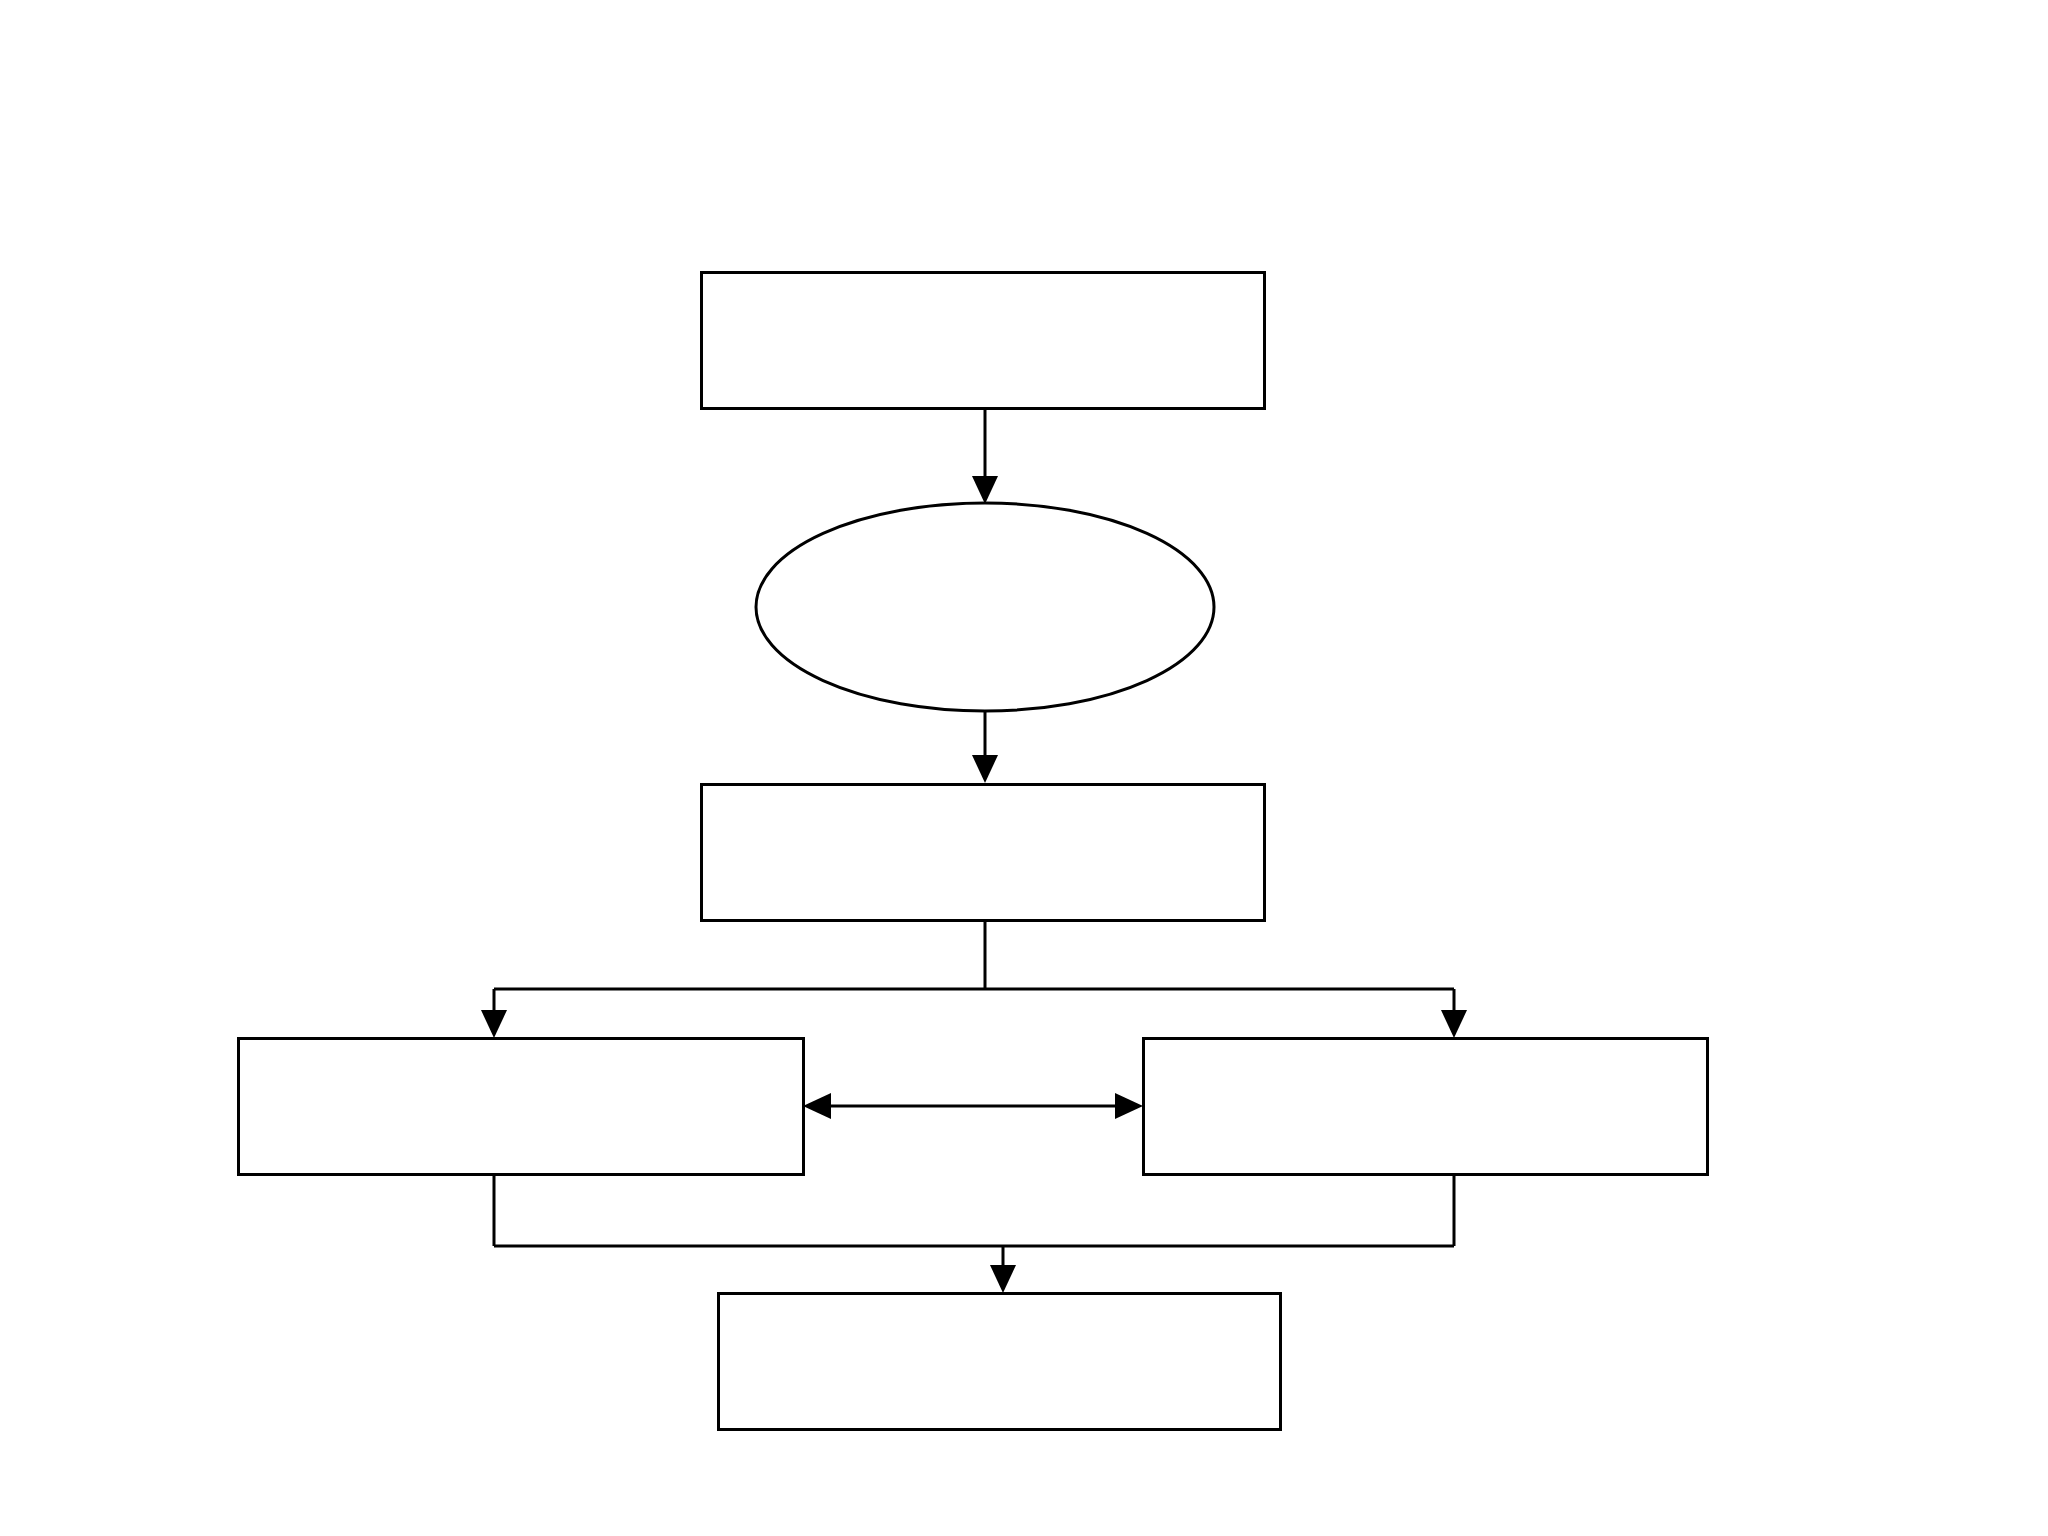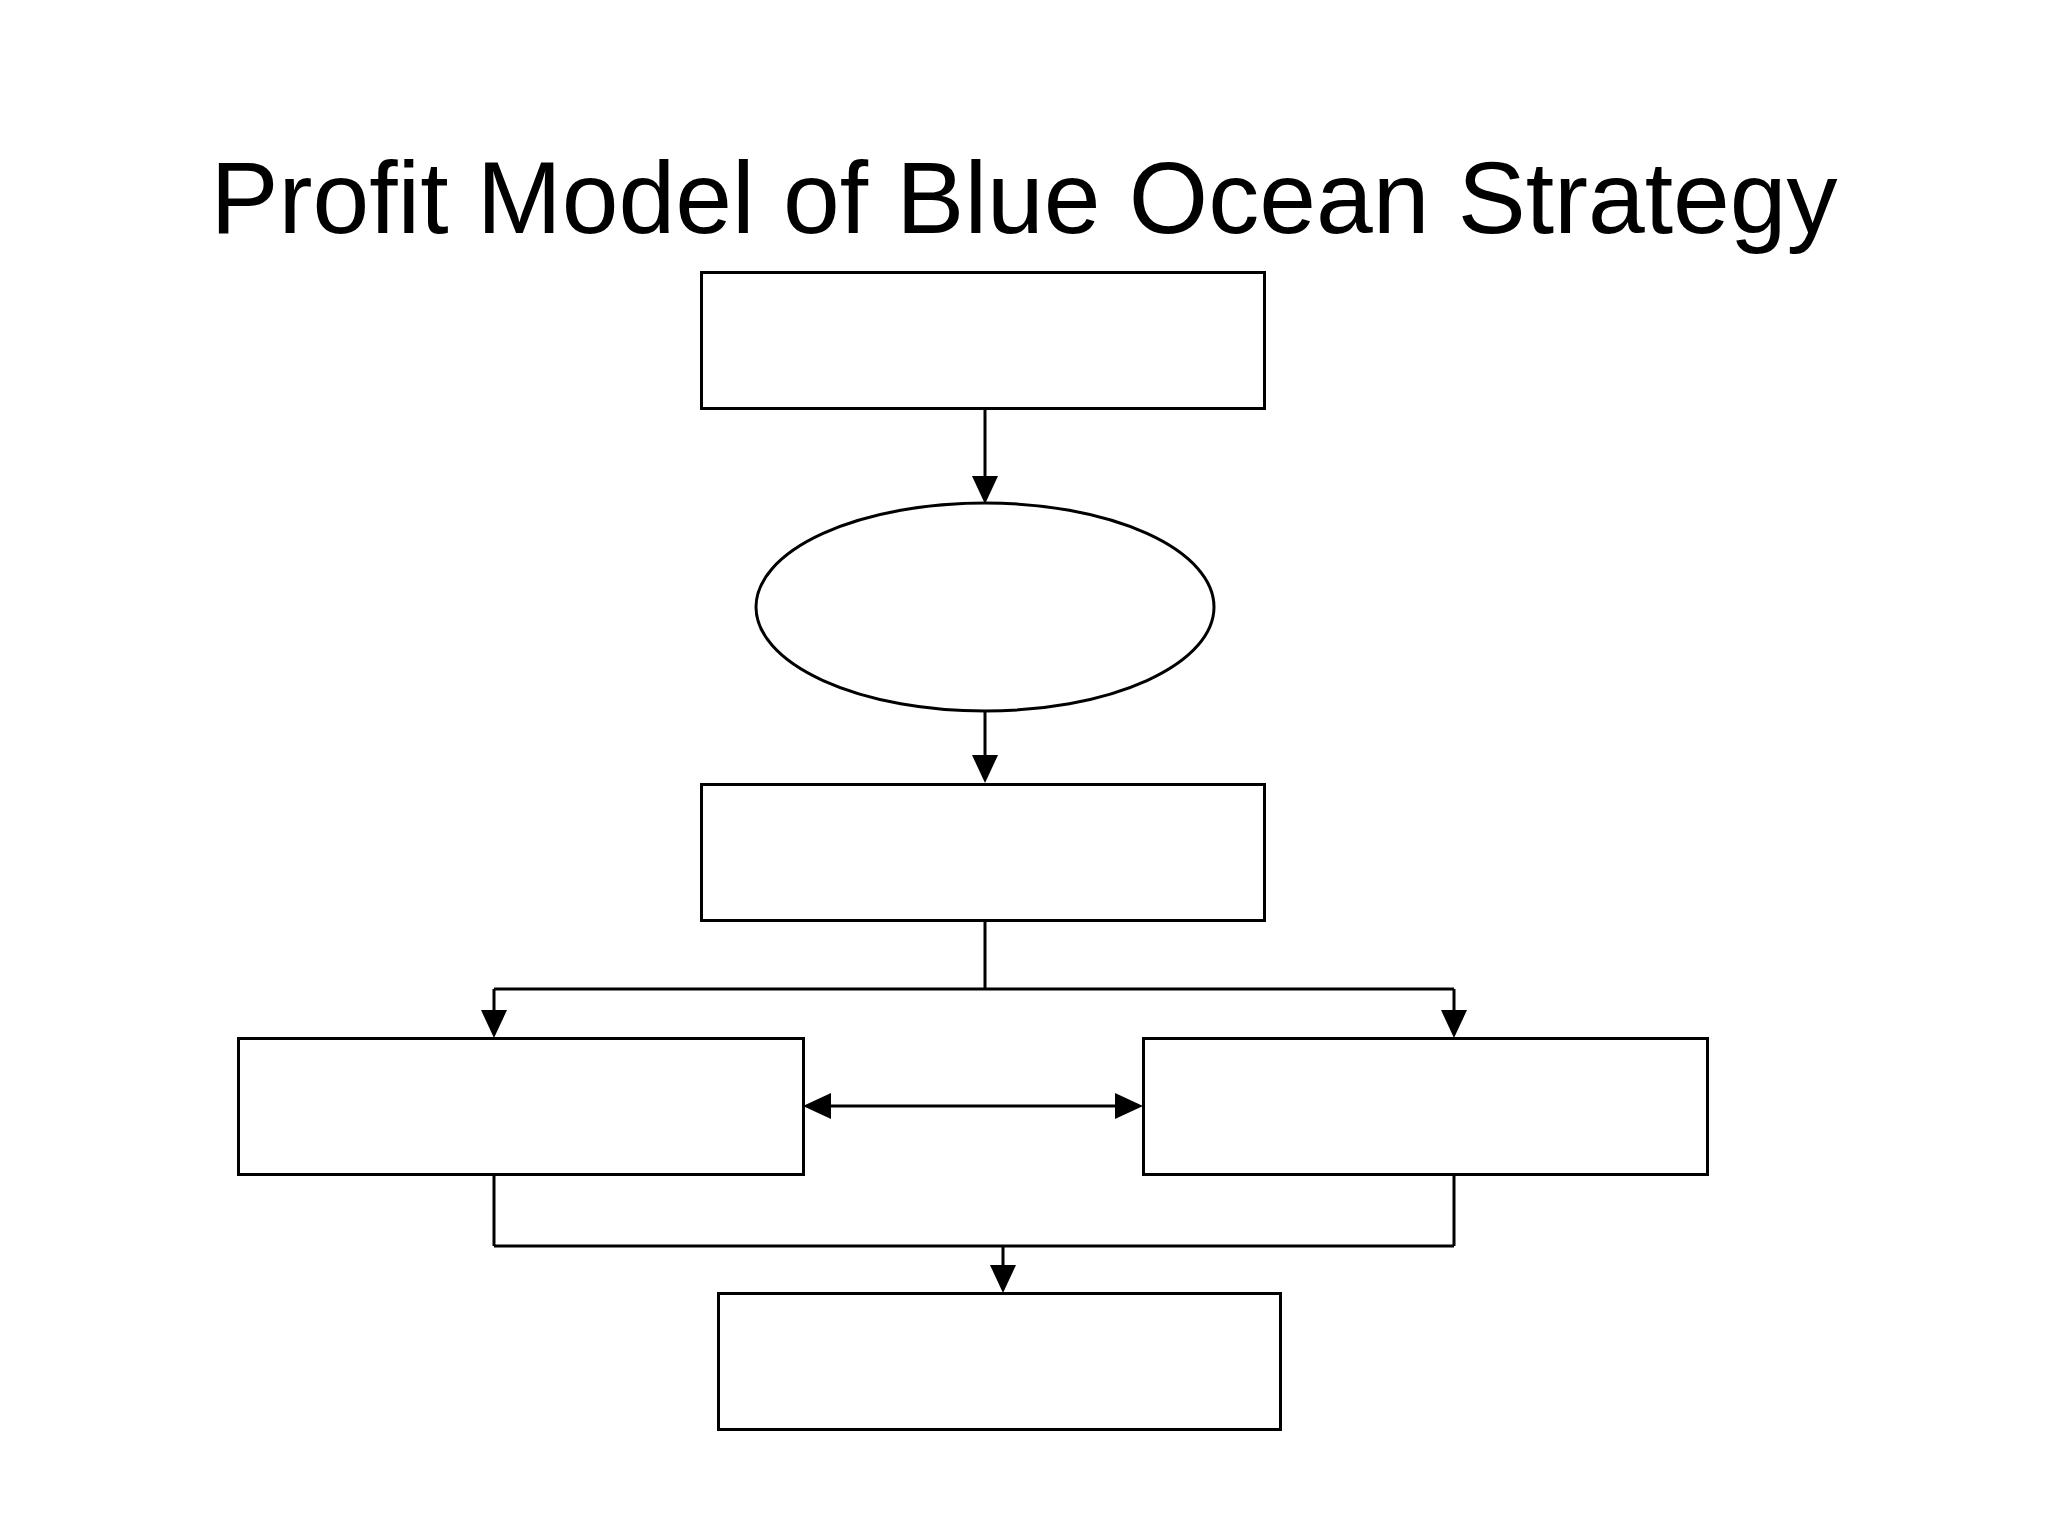--- a/index.html
+++ b/index.html
@@ -51,21 +51,20 @@
     font-size: 44px;
     fill: #000000;
     text-anchor: middle;
   }
 </style>
 </head>
 <body>
 
 <div class="slide">
 
-  <div class="slide-title">Profit Model of Blue Ocean Strategy</div>
 
   <svg class="diagram" width="2048" height="1536" viewBox="0 0 2048 1536">
 
     <rect class="node" x="701.5" y="272.5" width="563" height="136"></rect>
     <text class="node-label" x="983" y="356"></text>
 
     <line class="conn" x1="985" y1="408" x2="985" y2="478"></line>
     <polygon class="head" points="985,504 972,476 998,476"></polygon>
 
     <ellipse class="node" cx="985" cy="607" rx="229" ry="104"></ellipse>

